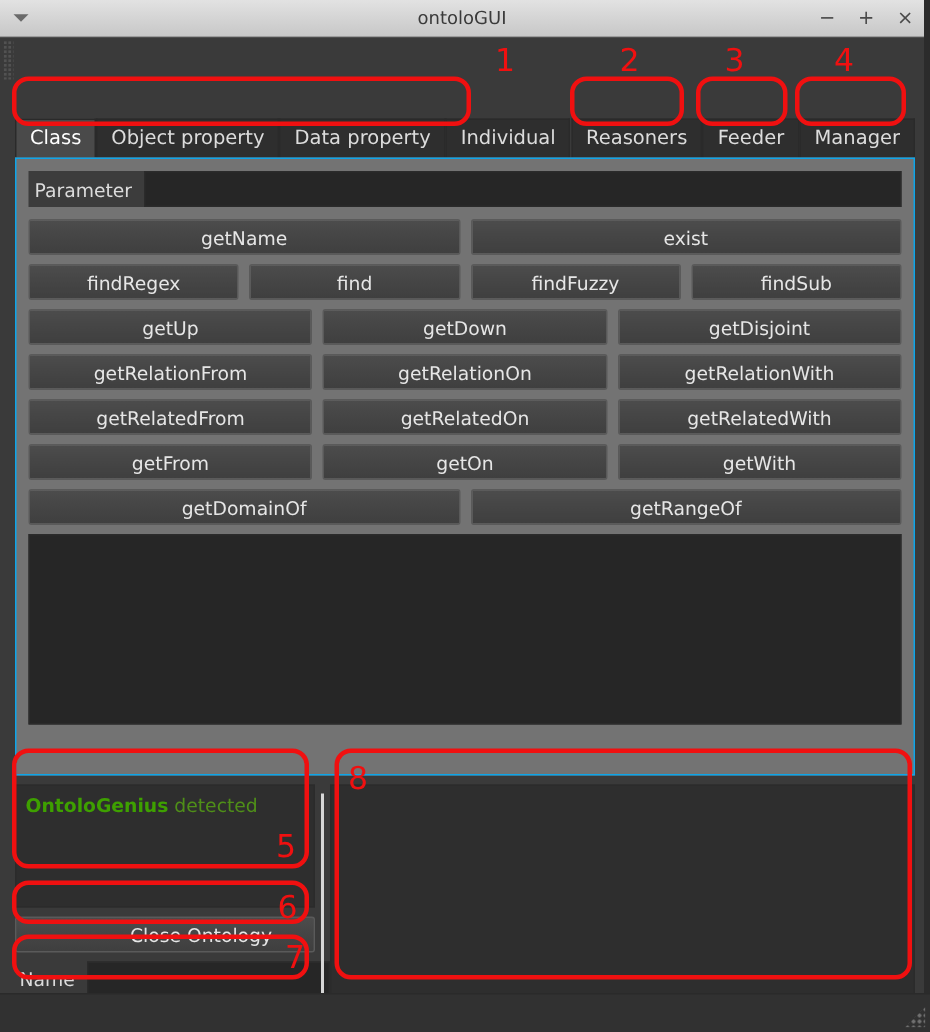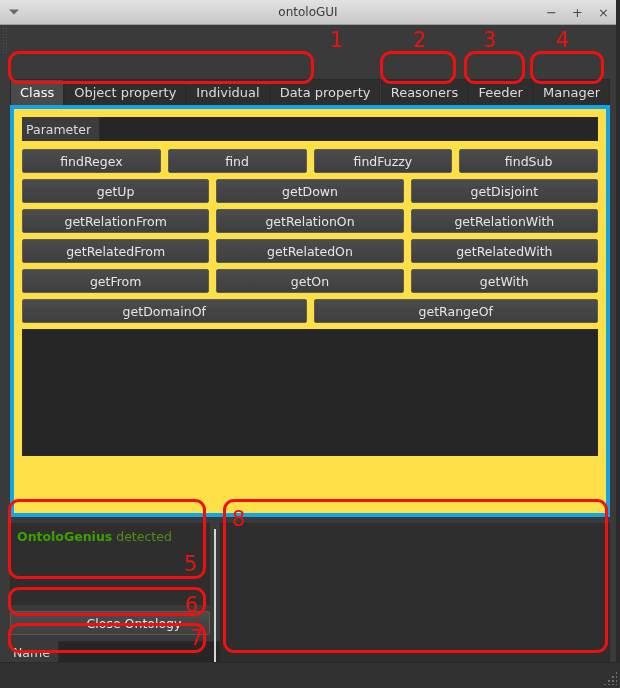--- a/index.html
+++ b/index.html
@@ -111,22 +111,22 @@
   }
   .tab-gap { width: 4px; }
 
   
   .panel {
     position: absolute;
     left: 10px;
     top: 80px;
     width: 600px;
     height: 412px;
-    background: #fde047;
-    border: 4px solid #0ea5e9;
+    background: #737373;
+    border: 1px solid #0ea5e9;
     padding: 8px;
   }
 
   
   .param-row {
     display: flex;
     align-items: stretch;
     height: 24px;
     margin-bottom: 8px;
   }
@@ -318,38 +318,42 @@
     </div>
   </div>
 
   <div class="window-body">
 
     <div class="drag-dots"></div>
 
     <div class="tabbar">
       <div class="tab active">Class</div>
       <div class="tab">Object property</div>
+      <div class="tab">Data property</div>
       <div class="tab">Individual</div>
-      <div class="tab">Data property</div>
       <div class="tab-gap"></div>
       <div class="tab">Reasoners</div>
       <div class="tab-gap"></div>
       <div class="tab">Feeder</div>
       <div class="tab-gap"></div>
       <div class="tab">Manager</div>
     </div>
 
     <div class="panel">
 
       <div class="param-row">
         <span class="param-label">Parameter</span>
         <input class="param-input" type="text" value="" style="">
       </div>
 
       <div id="button-rows">
+          <div class="btn-row">
+            <div class="gbtn">getName</div>
+            <div class="gbtn">exist</div>
+          </div>
           <div class="btn-row">
             <div class="gbtn">findRegex</div>
             <div class="gbtn">find</div>
             <div class="gbtn">findFuzzy</div>
             <div class="gbtn">findSub</div>
           </div>
           <div class="btn-row">
             <div class="gbtn">getUp</div>
             <div class="gbtn">getDown</div>
             <div class="gbtn">getDisjoint</div>

